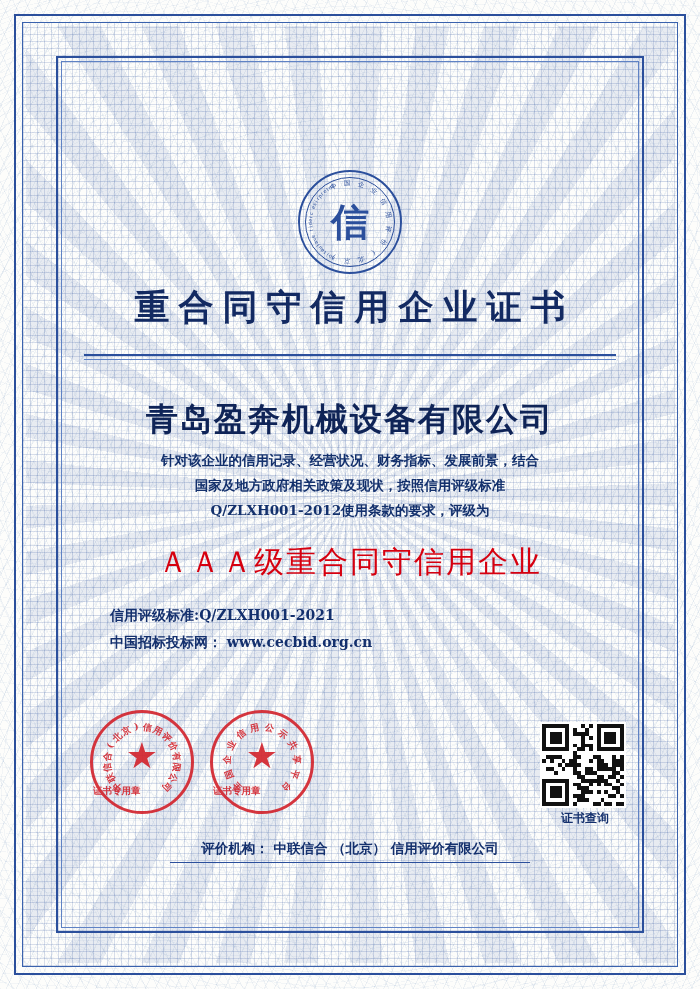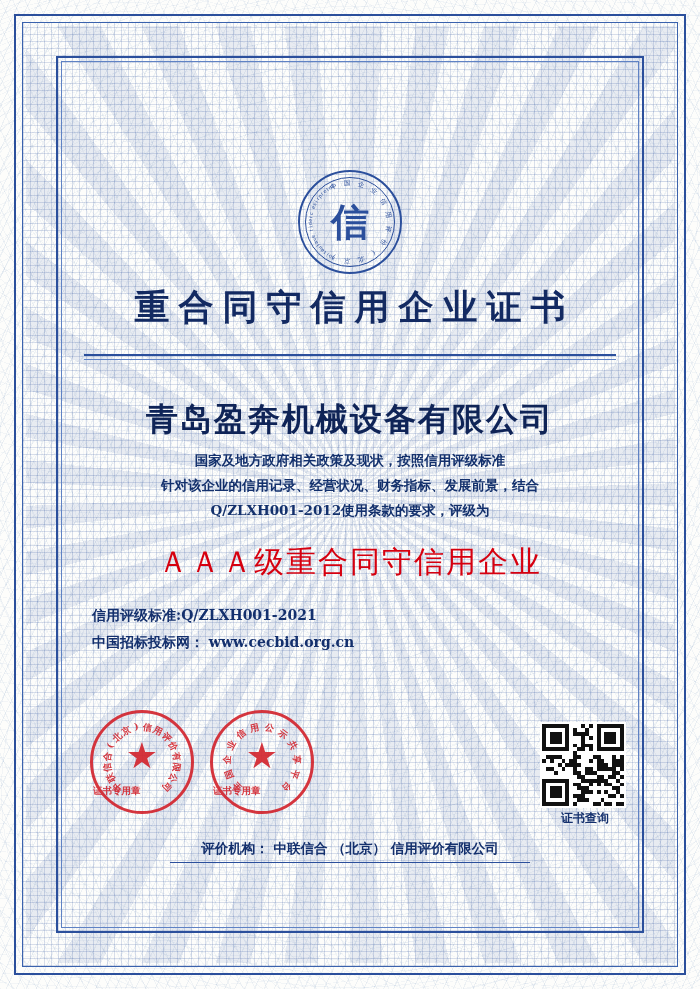--- a/index.html
+++ b/index.html
@@ -214,21 +214,21 @@
   .details {
     position: absolute;
     left: 30px;
     top: 540px;
     font-family: "DejaVu Serif", serif;
     font-size: 14px;
     color: #14306d;
     font-weight: bold;
     line-height: 27px;
   }
-  .details .row { white-space: nowrap; }
+  .details .row { white-space: nowrap; margin-left: 18px; }
 
   
   .seal {
     position: absolute;
     width: 104px;
     height: 104px;
     border-radius: 50%;
     border: 3px solid #d3262f;
     box-sizing: border-box;
     opacity: 0.92;
@@ -384,22 +384,22 @@
 
     <div class="title-cn">重合同守信用企业证书</div>
 
     <div class="rule"></div>
     <div class="rule thin"></div>
 
 
     <div class="company">青岛盈奔机械设备有限公司</div>
 
     <div class="body-text">
+      <div>针对该企业的信用记录、经营状况、财务指标、发展前景，结合</div>
       <div>国家及地方政府相关政策及现状，按照信用评级标准</div>
-      <div>针对该企业的信用记录、经营状况、财务指标、发展前景，结合</div>
       <div>Q/ZLXH001-2012使用条款的要求，评级为</div>
     </div>
 
     <div class="award">ＡＡＡ级重合同守信用企业</div>
 
     <div class="details">
       <div class="row">信用评级标准:Q/ZLXH001-2021</div>
       <div class="row">中国招标投标网： www.cecbid.org.cn</div>
     </div>
 

